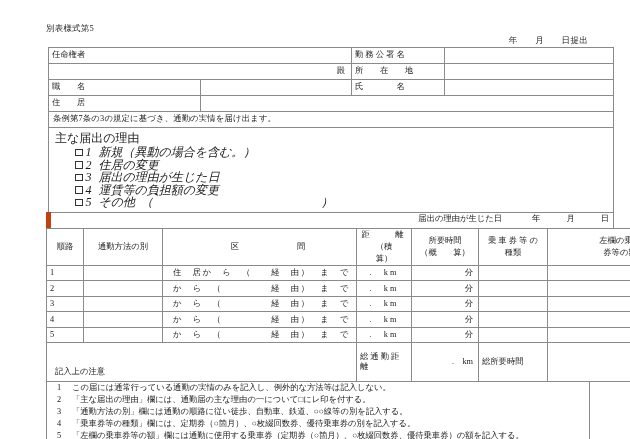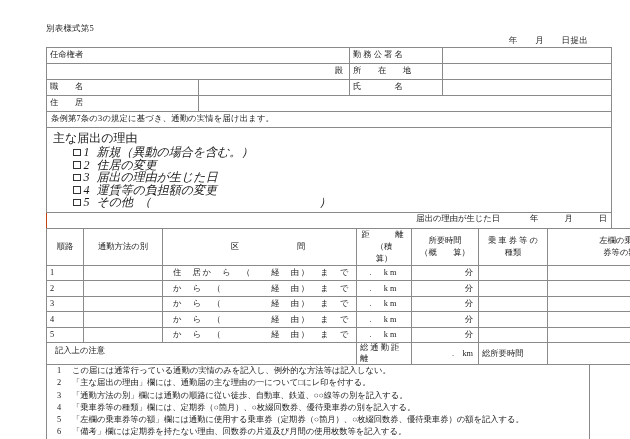--- a/index.html
+++ b/index.html
@@ -121,21 +121,21 @@
   }
   .seg-line .grow { flex: 1 1 auto; }
   .unit-right { text-align: right; padding-right: 5px; }
   .km-cell { text-align: center; letter-spacing: 2px; }
 
   .notes {
     font-size: 8.3px;
     padding: 2px 4px 2px 6px;
     line-height: 12.2px;
   }
-  .notes-title { padding-left: 2px; margin-bottom: 0px; }
+  .notes-title { padding-left: 2px; margin-bottom: 0px; margin-top: 21px; }
   .note-line { white-space: nowrap; padding-left: 4px; }
   .note-no { display:inline-block; width: 15px; text-align: left; }
 </style>
 </head>
 <body>
 
 <div class="page">
 
   <div class="form-number">別表様式第5</div>
 
@@ -183,21 +183,21 @@
           <div class="reason-item">
             <span class="cb"></span><span class="rnum">4</span><span>運賃等の負担額の変更</span>
           </div>
           <div class="reason-item">
             <span class="cb"></span><span class="rnum">5</span><span>その他</span><span style="display:inline-block;width:6px;"></span><span>（</span><span class="other-paren"></span><span>）</span>
           </div>
         </div>
       </td>
     </tr>
     <tr>
-      <td colspan="4" style="padding:0; border-left:1px solid #c2410c; border-right:1px solid #8a8a8a; border-top:none; border-bottom:none;">
+      <td colspan="4" style="padding:0; border-left:5px solid #c2410c; border-right:1px solid #8a8a8a; border-top:none; border-bottom:none;">
         <div class="occur-row">
           <div class="occur-inner">
             <span>届出の理由が生じた日</span><span class="gap2"></span><span>年</span><span class="gap"></span><span>月</span><span class="gap"></span><span>日</span>
           </div>
         </div>
       </td>
     </tr>
   </tbody>
     </table>
 

